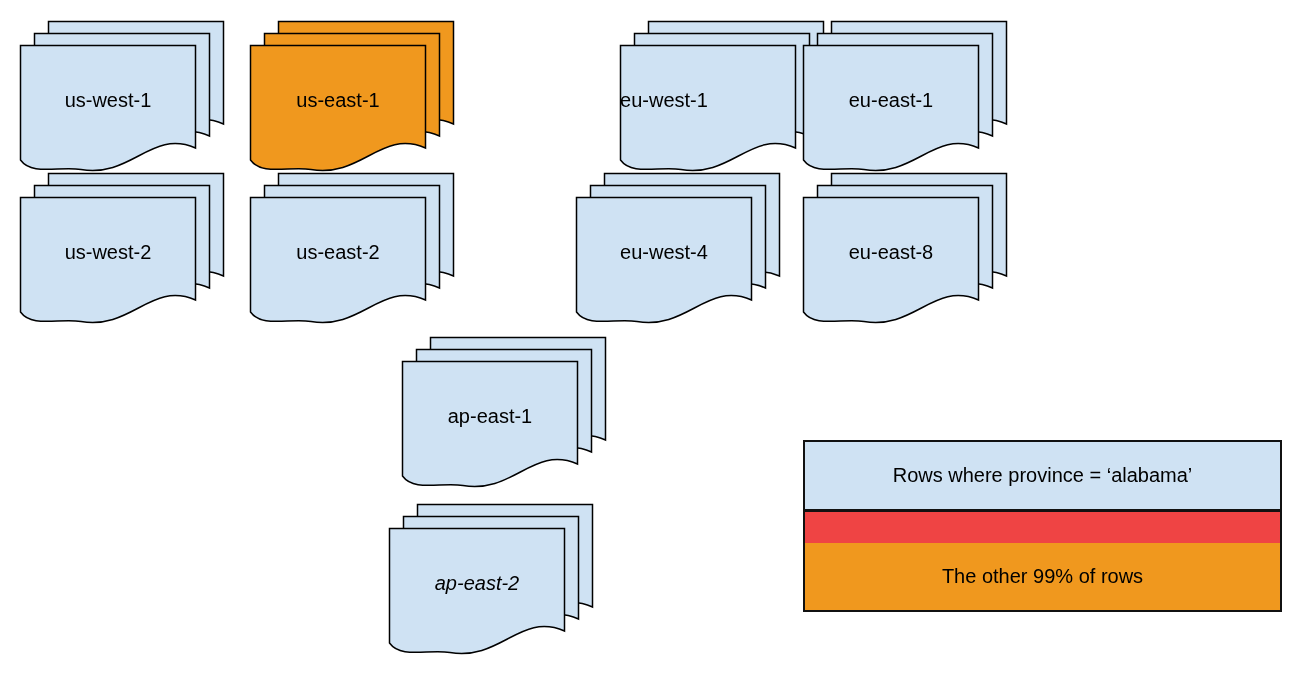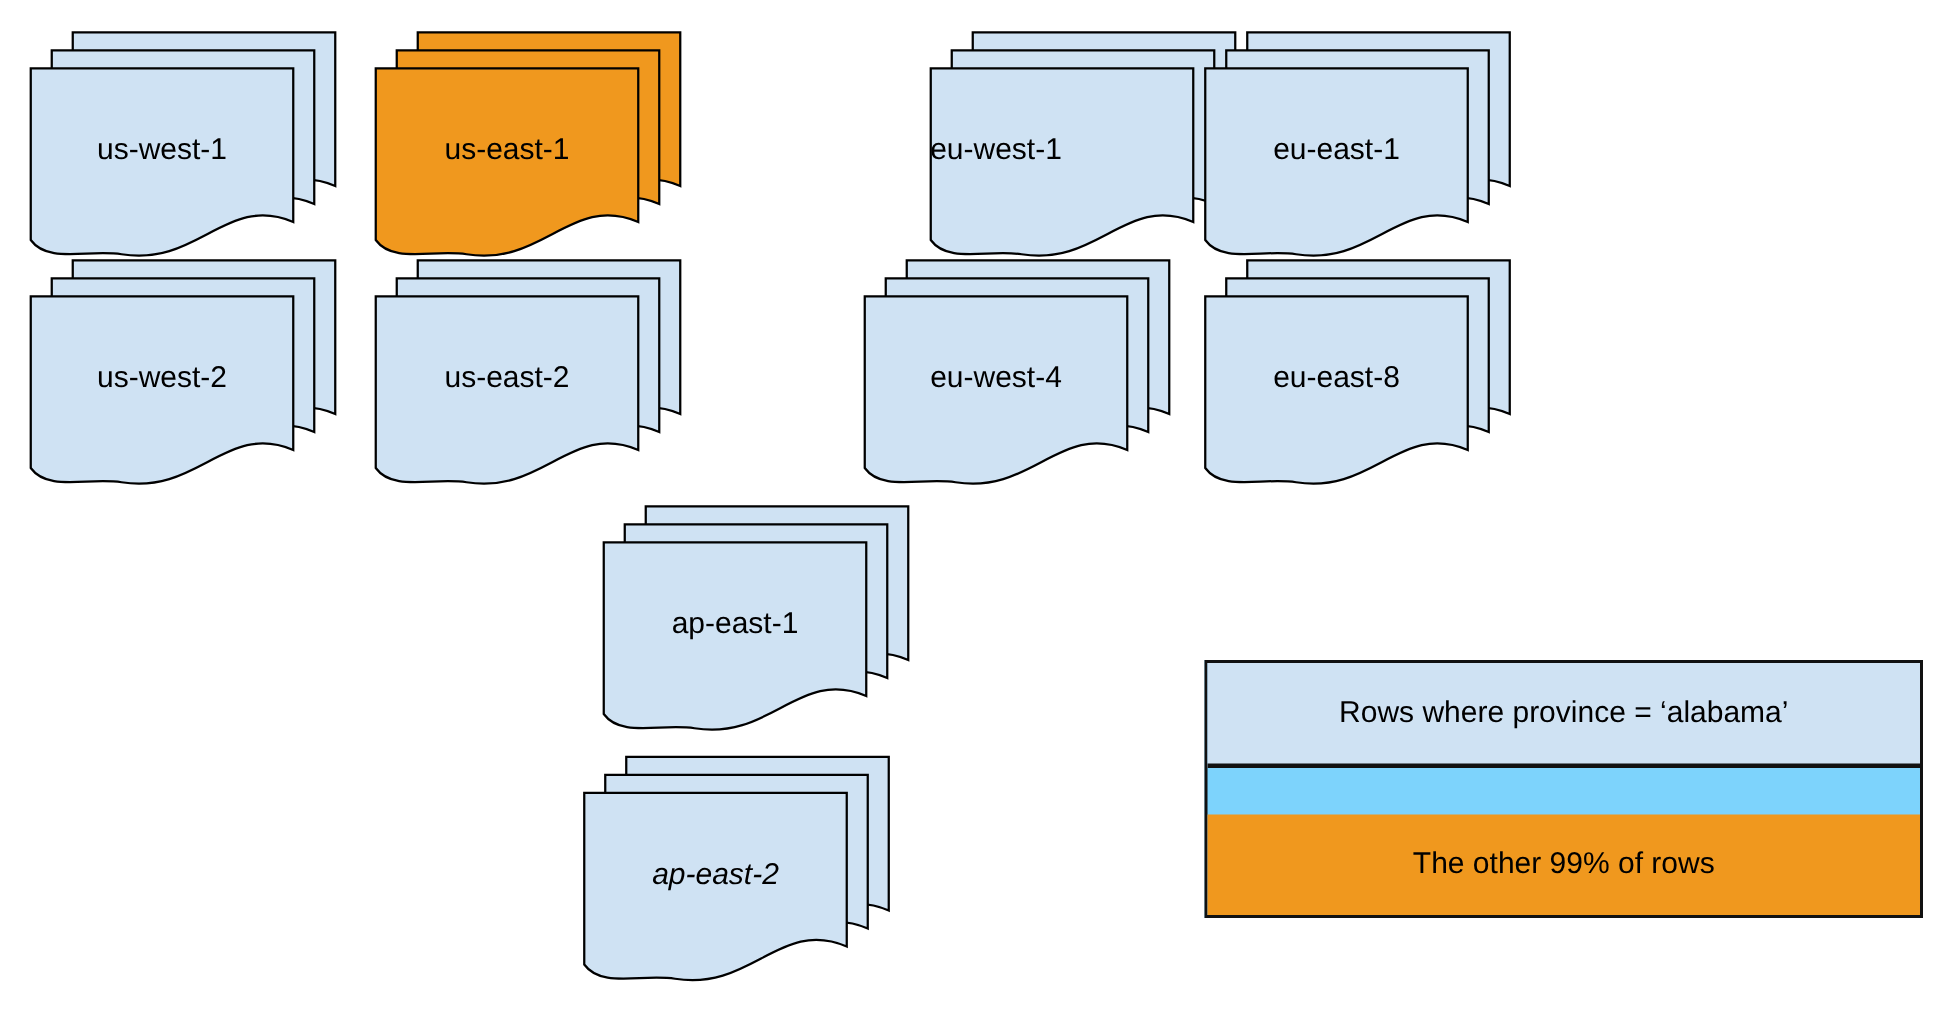--- a/index.html
+++ b/index.html
@@ -26,21 +26,21 @@
   .pos-eu-east-1{left:802px;top:20px;}
   .pos-us-west-2{left:19px;top:172px;text-decoration:underline;}
   .pos-us-east-2{left:249px;top:172px;}
   .pos-eu-west-2{left:575px;top:172px;}
   .pos-eu-east-2{left:802px;top:172px;}
   .pos-ap-east-1{left:401px;top:336px;text-align:center;}
   .pos-ap-east-2{left:388px;top:503px;font-style:italic;}
 
   .legend{
     position:absolute;left:803px;top:440px;width:479px;
-    border:2px solid #111;box-sizing:border-box;background:#7dd3fc;
+    border:2px solid #111;box-sizing:border-box;background:#ef4444;
   }
   .legend-row{
     height:67px;display:flex;align-items:center;justify-content:center;
     font-size:20px;
   }
   .legend-row.blue{background:#CFE2F3;border-bottom:3px solid #111;}
   .legend-row.orange{background:#F0981E;margin-top:31px;}
 </style>
 </head>
 <body>

